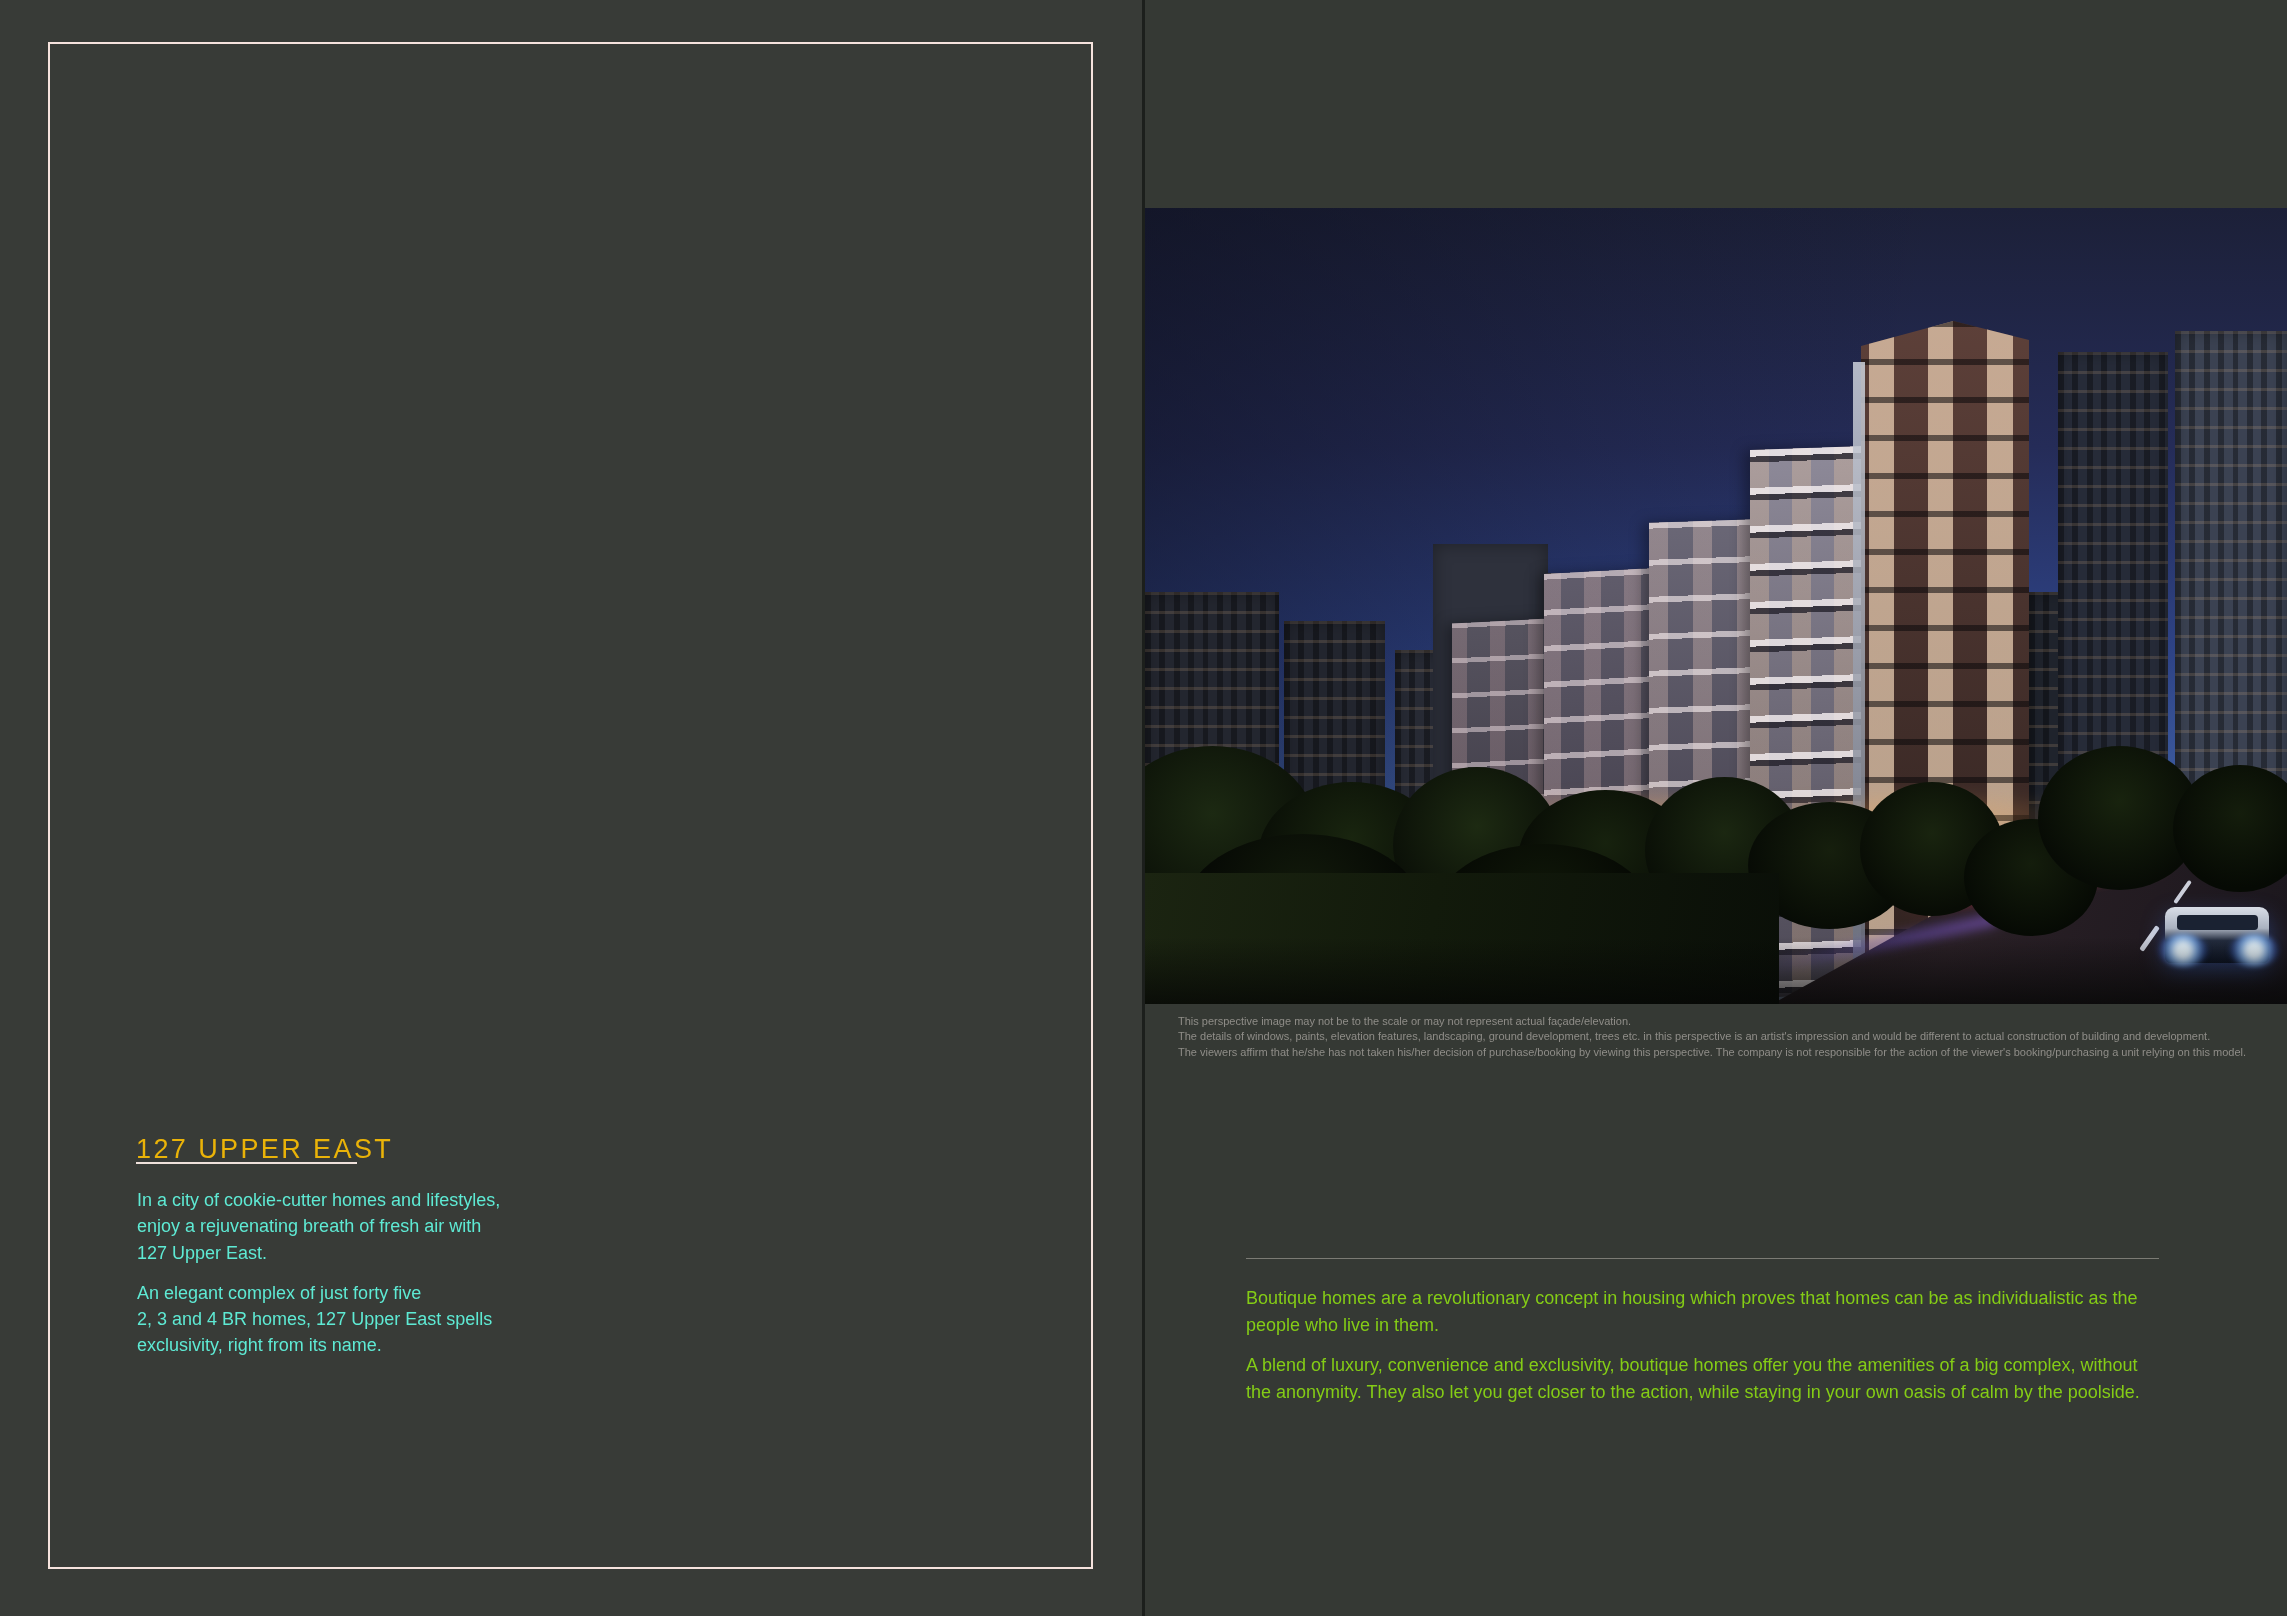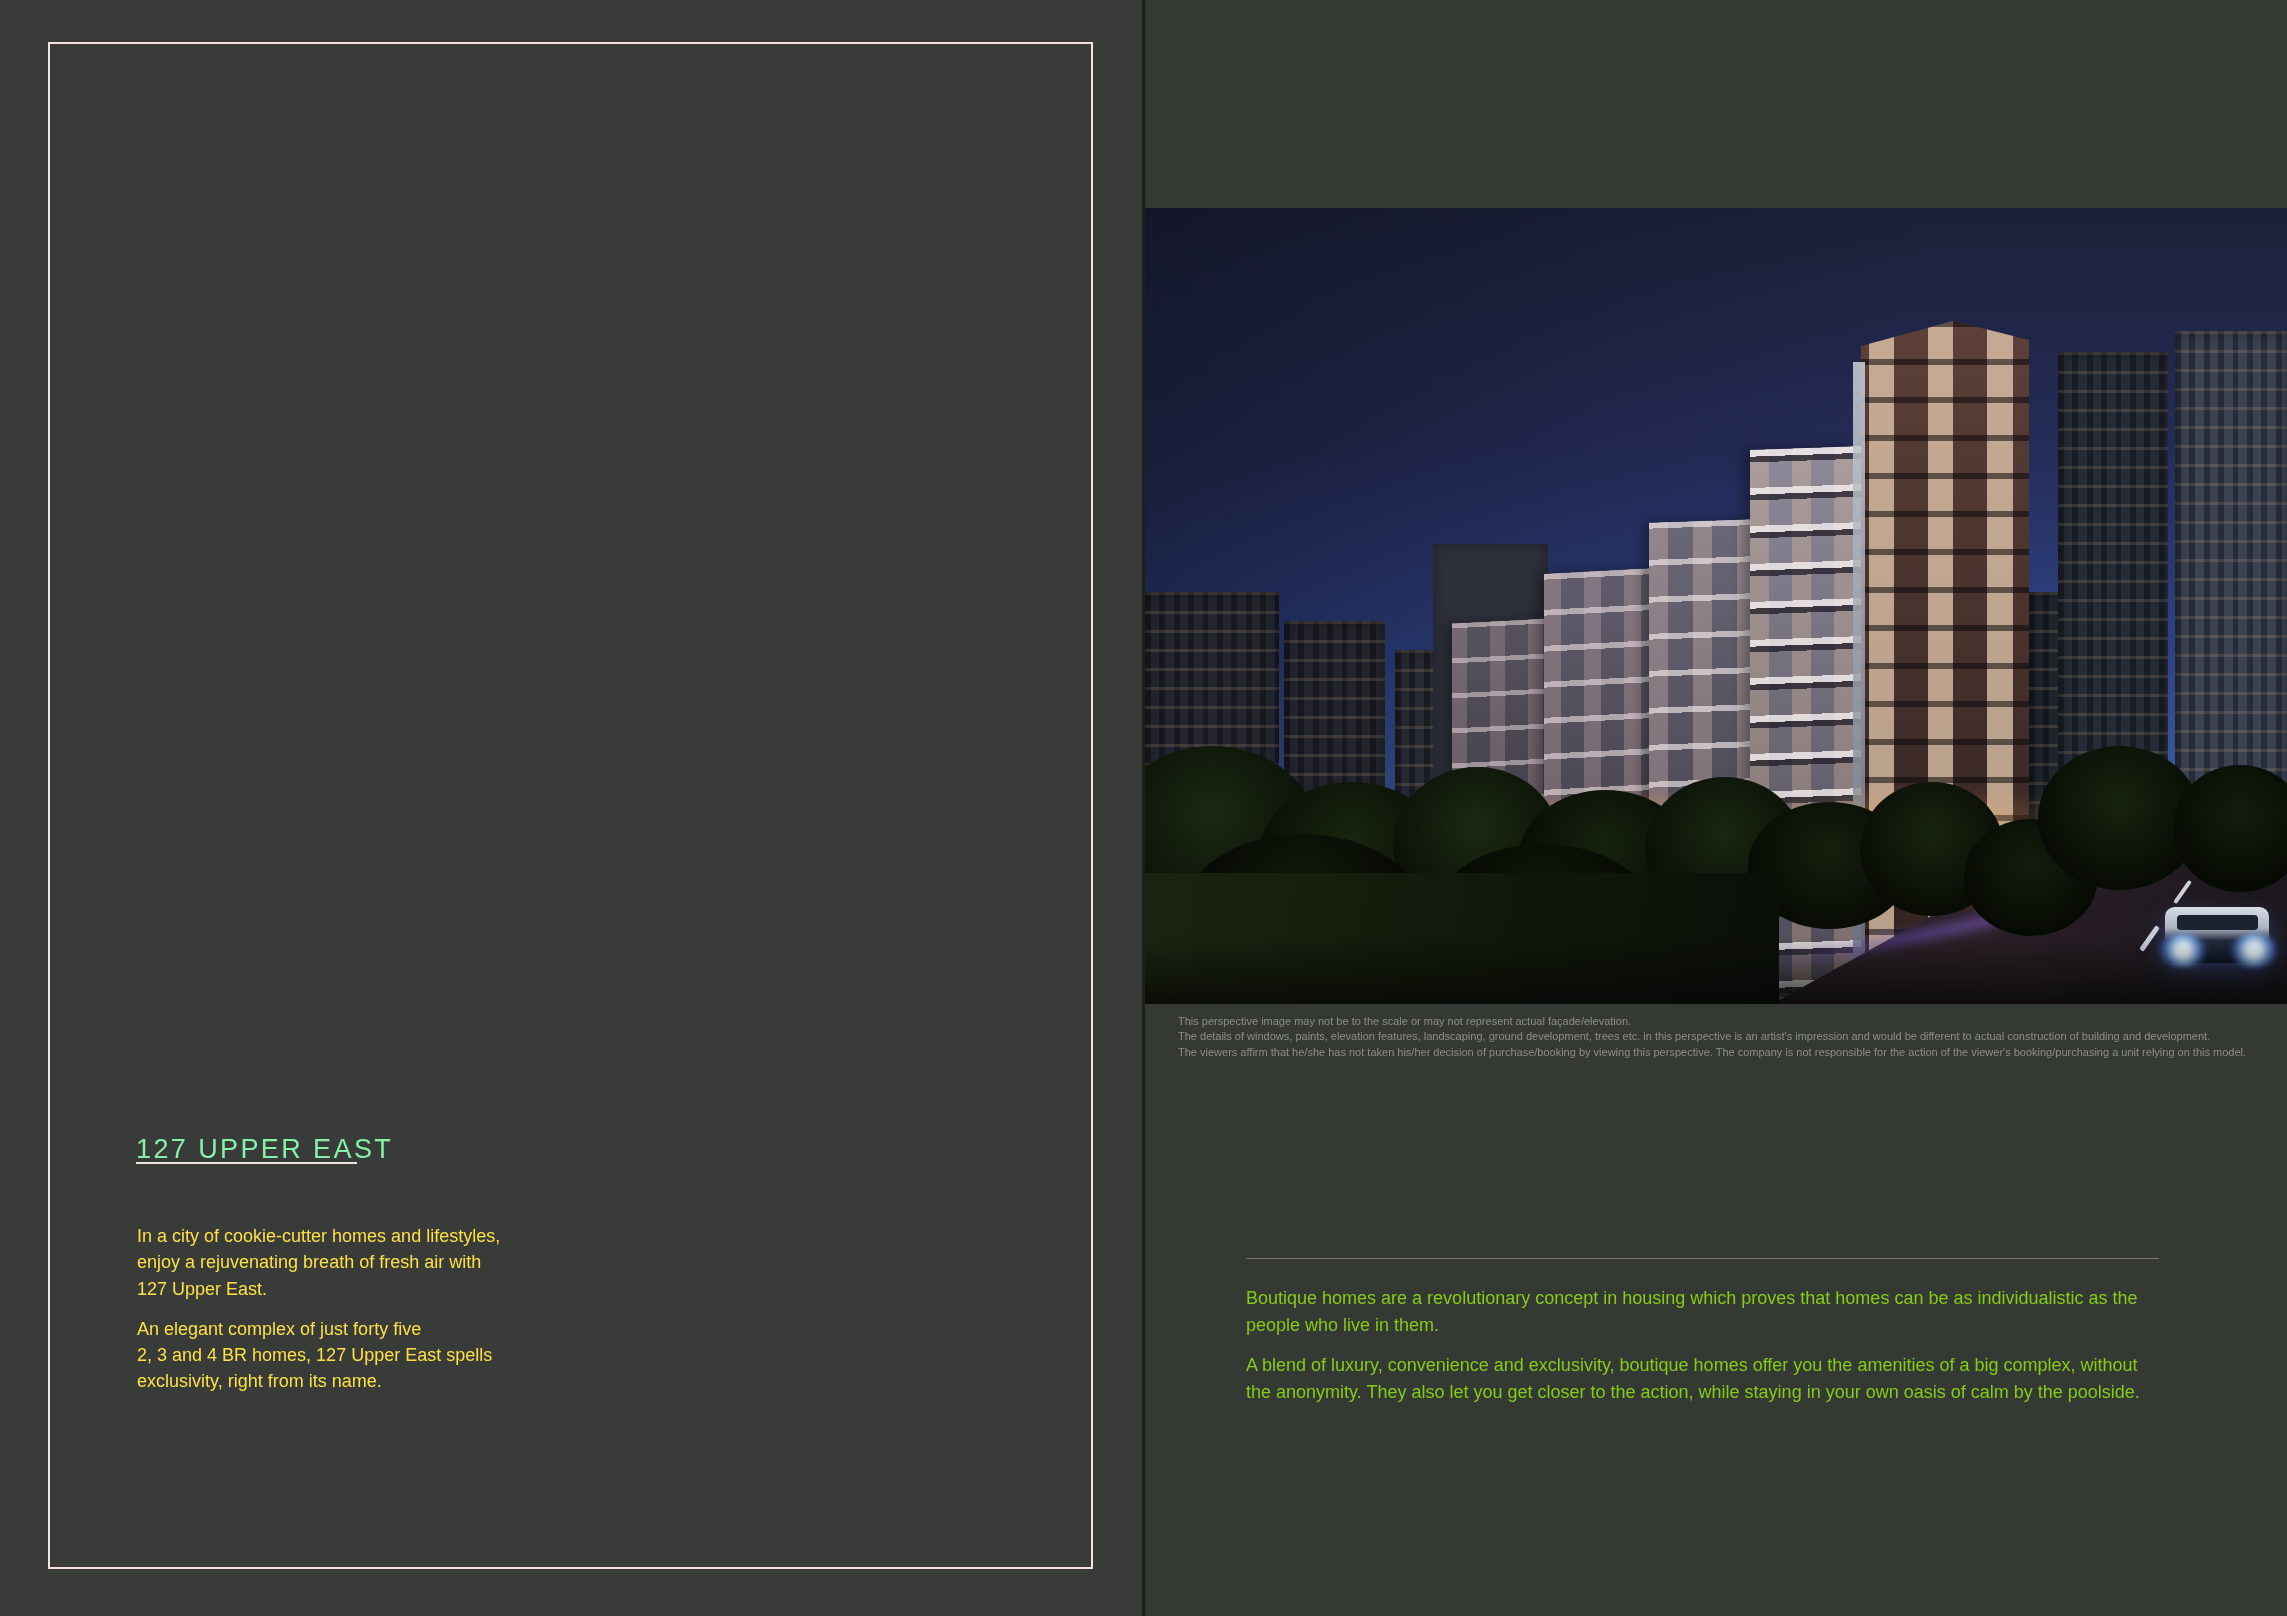--- a/index.html
+++ b/index.html
@@ -7,23 +7,23 @@
     width:2287px;height:1617px;overflow:hidden;position:relative;
     background:#1c1f1c;
     font-family:"Liberation Sans",sans-serif;
   }
   .abs{position:absolute;}
   .pre{white-space:pre-line;}
 
   
   .page-left{left:0;top:0;width:1142px;height:1617px;background:#383b37;}
   .frame{left:48px;top:42px;width:1041px;height:1523px;border:2.9px solid #f6e3dd;}
-  .title{left:136px;top:1116px;font-size:27px;letter-spacing:2.4px;color:#86efac;font-weight:normal;}
+  .title{left:136px;top:1116px;font-size:27px;letter-spacing:2.4px;color:#eab308;font-weight:normal;}
   .title-rule{left:136px;top:1162px;width:221px;height:1.9px;background:#efe1db;}
-  .left-copy{left:137px;top:1187px;width:538px;font-size:18px;line-height:26.4px;color:#fde047;margin-top:36px;}
+  .left-copy{left:137px;top:1187px;width:538px;font-size:18px;line-height:26.4px;color:#5eead4;}
   .left-copy p{margin:0 0 13.4px 0;}
 
   
   .page-right{left:1145px;top:0;width:1142px;height:1617px;background:#353934;}
   .heading{left:101px;top:1181px;font-size:28px;line-height:33px;letter-spacing:3.4px;color:#ecdfda;font-weight:normal;}
   .h-rule{left:101px;top:1258px;width:913px;height:1px;background:#7b7b74;}
   .right-copy{left:101px;top:1285px;width:1041px;font-size:18px;line-height:27px;color:#84cc16;}
   .right-copy p{margin:0 0 12.5px 0;}
   .disclaimer{left:33px;top:1014px;width:1105px;font-size:11px;line-height:15.4px;color:#8f8d88;}
 

